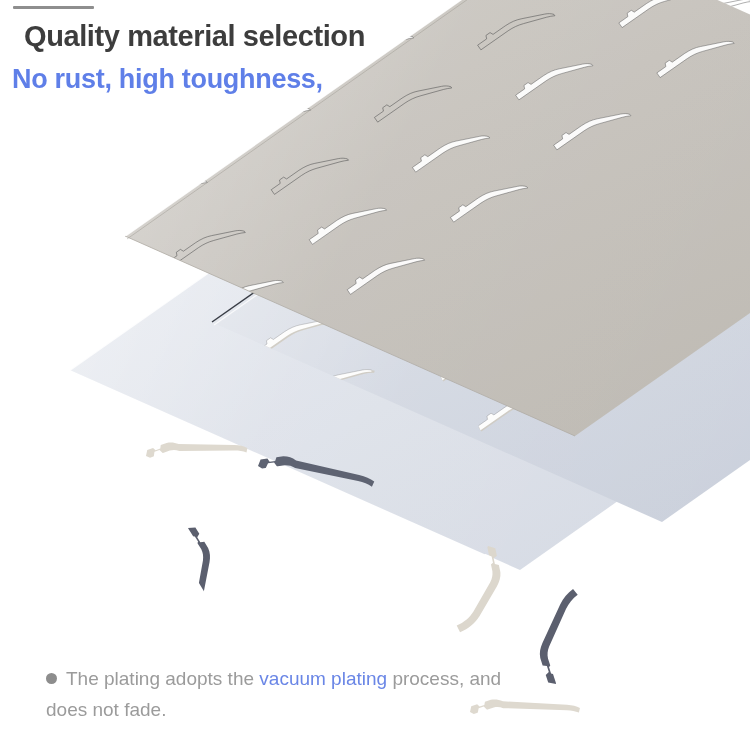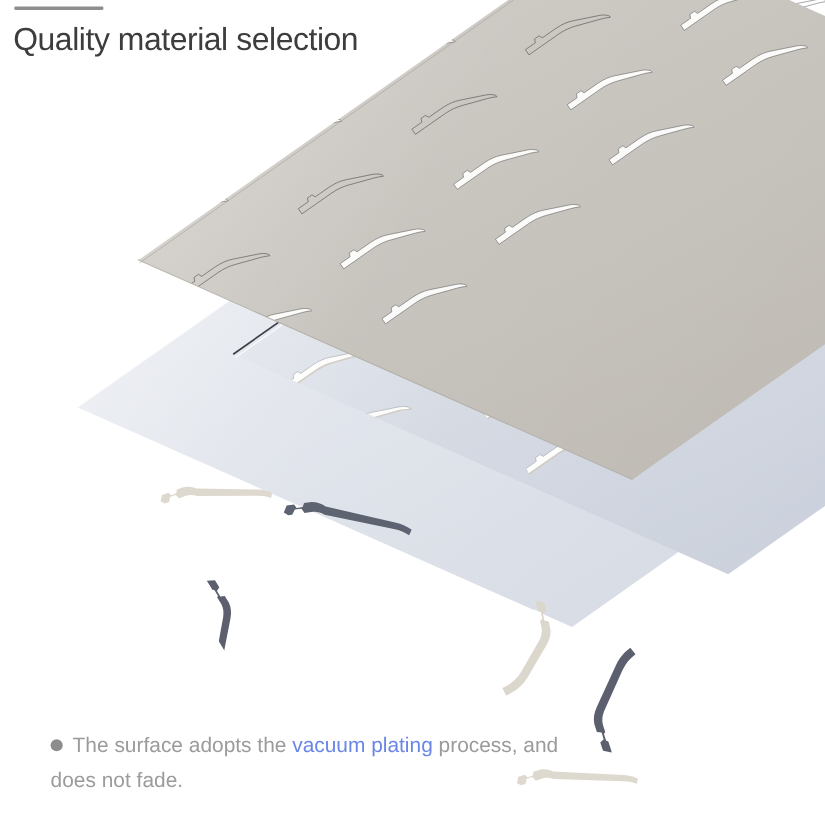--- a/index.html
+++ b/index.html
@@ -17,22 +17,22 @@
 
   
   #art{position:absolute;inset:0;width:750px;height:750px;}
 
   
   .header{position:absolute;left:12px;top:6px;z-index:40;}
   .rule{
     width:81px;height:3px;background:#8e8e8e;margin:0 0 12px 1px;border-radius:1px;
   }
   .h-main{
-    font-size:29px;font-weight:normal;color:#3d3d3d;
-    letter-spacing:-0.4px;line-height:1.06;margin:0;white-space:nowrap;
+    font-size:29px;font-weight:bold;color:#3d3d3d;
+    letter-spacing:-0.4px;line-height:1.06;margin:12px;white-space:nowrap;
   }
   .h-sub{
     font-size:27px;font-weight:bold;color:#5f7fe8;
     letter-spacing:-0.3px;line-height:1.18;margin:4px 0 0 0;
   }
   .h-sub span{display:block;white-space:nowrap;}
 
   
   .caption{
     position:absolute;left:46px;top:664px;z-index:40;
@@ -353,20 +353,21 @@
     <polygon points="0,0 0,300 125,236 560,-70 560,0" fill="#ffffff"></polygon>
 
     <polygon points="0,300 0,750 300,750 70,370" fill="#ffffff"></polygon>
     <polygon points="0,560 0,750 520,750 520,572" fill="#ffffff" opacity="0.0"></polygon>
   </svg>
 
   <div class="header">
     <div class="rule"></div>
     <h1 class="h-main">Quality material selection</h1>
     <h2 class="h-sub">
+      <span>No rust, high toughness,</span>
     </h2>
   </div>
 
   <div class="caption">
-    <span class="bullet"></span><span>The surface adopts the </span><span class="hl">vacuum plating</span><span> process, and does not fade.</span>
+    <span class="bullet"></span><span>The plating adopts the </span><span class="hl">vacuum plating</span><span> process, and does not fade.</span>
   </div>
 
 </div>
 
 </body></html>

